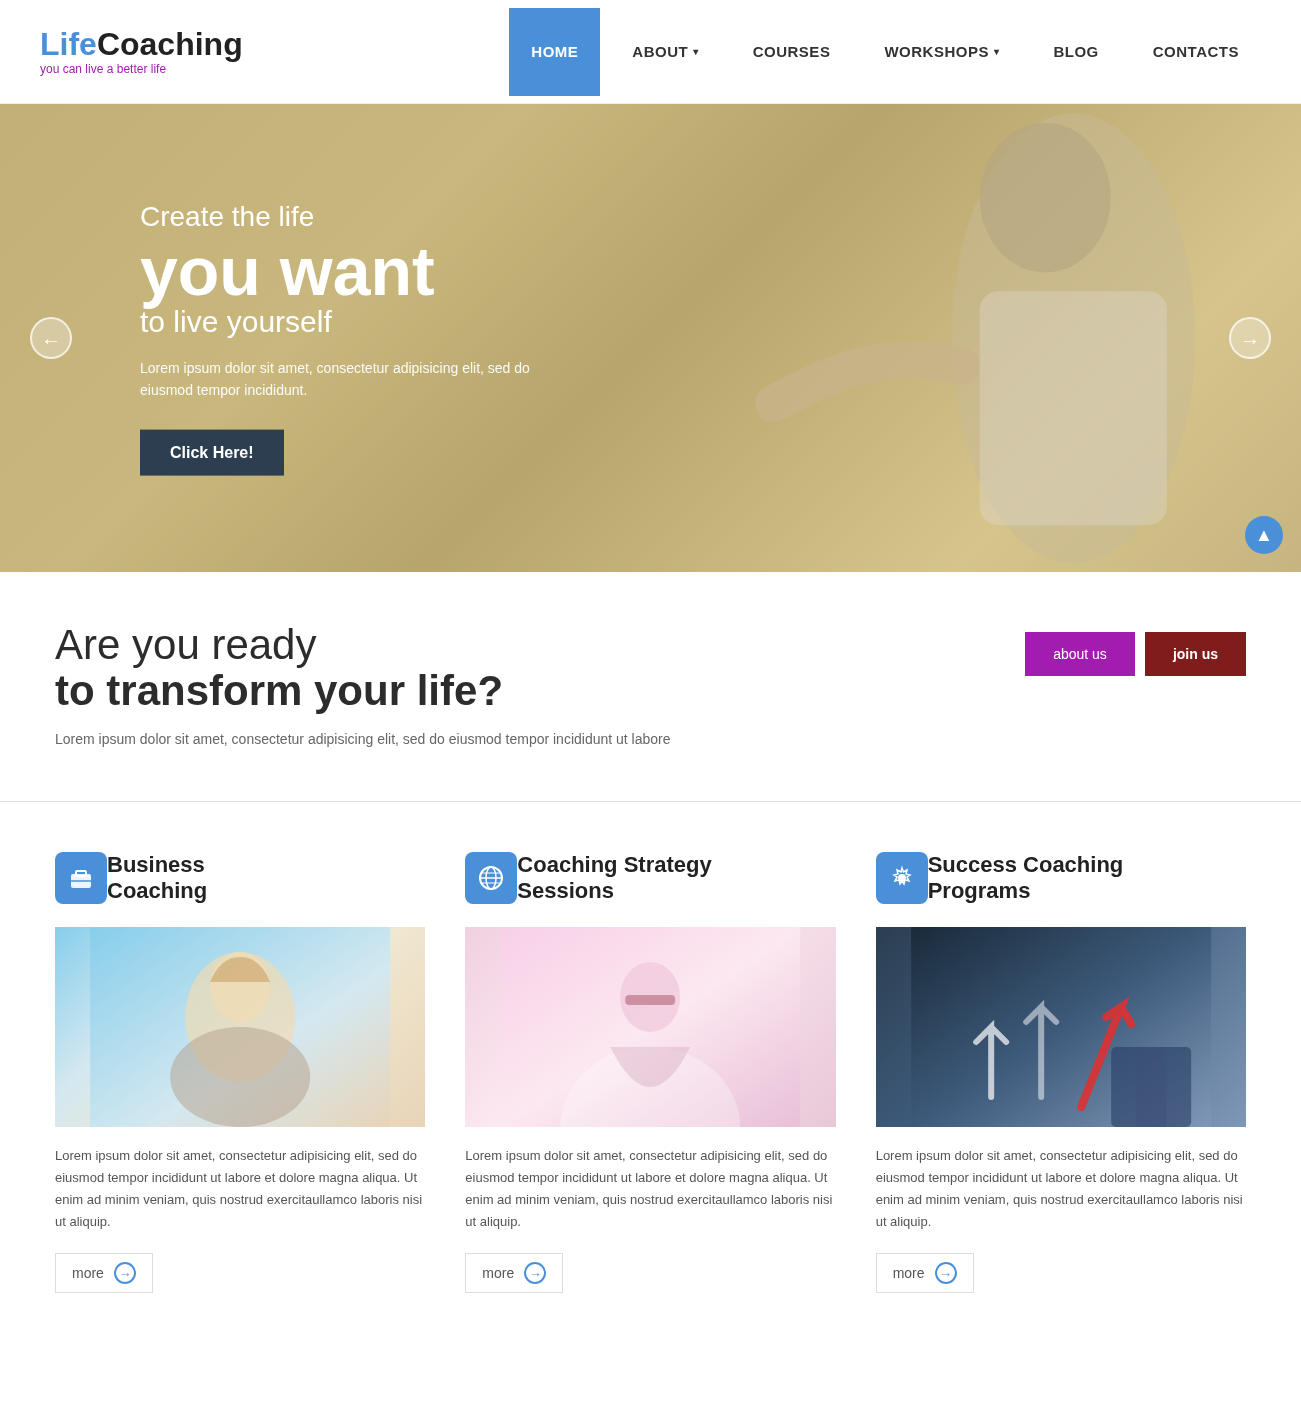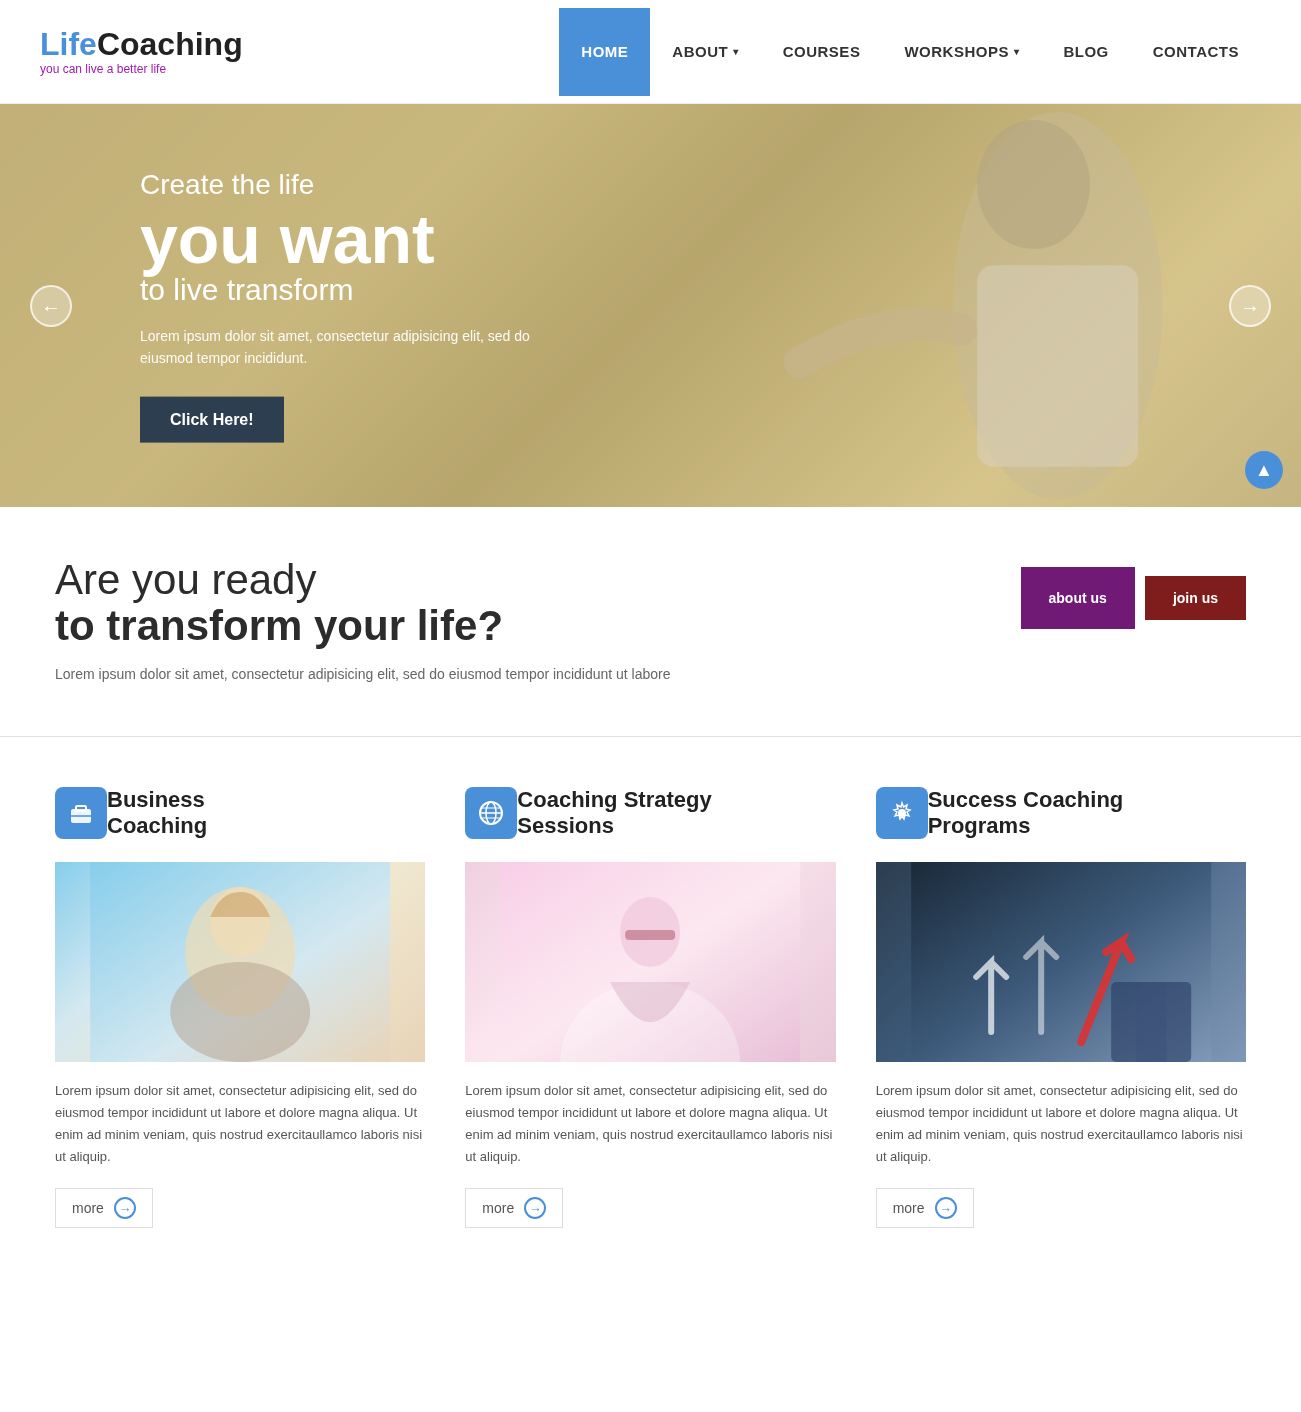--- a/index.html
+++ b/index.html
@@ -29,21 +29,21 @@
     .logo-life { color: #4a90d9; }
     .logo-coaching { color: #222; }
     .logo-tagline {
       font-size: 12px;
       color: #a21caf;
       margin-top: 2px;
     }
     nav {
       display: flex;
       align-items: center;
-      gap: 0;
+      gap: 10px;
     }
     .nav-item {
       padding: 0 22px;
       height: 88px;
       display: flex;
       align-items: center;
       font-size: 15px;
       font-weight: 600;
       color: #333;
       cursor: pointer;
@@ -59,21 +59,21 @@
     .nav-item .chevron {
       display: inline-block;
       margin-left: 5px;
       font-size: 10px;
     }
 
     
     .hero {
       position: relative;
       width: 100%;
-      height: 403px;
+      height: 468px;
       overflow: hidden;
       background: linear-gradient(135deg, #c8b882 0%, #d4c48a 30%, #b8a870 50%, #e8d8a0 80%, #d0c090 100%);
     }
     .hero-overlay {
       position: absolute;
       top: 0; left: 0; right: 0; bottom: 0;
       background: rgba(180,160,100,0.35);
     }
     .hero-content {
       position: absolute;
@@ -180,25 +180,25 @@
       line-height: 1.6;
     }
     .transform-buttons {
       display: flex;
       align-items: center;
       gap: 10px;
       flex-shrink: 0;
       margin-top: 10px;
     }
     .btn-dark {
-      background: #701a75;
-      color: #fff;
-      padding: 23px 28px;
+      background: #a21caf;
+      color: #fff;
+      padding: 14px 28px;
       font-size: 14px;
-      font-weight: 700;
+      font-weight: 400;
       border: none;
       cursor: pointer;
     }
     .btn-blue {
       background: #7f1d1d;
       color: #fff;
       padding: 14px 28px;
       font-size: 14px;
       font-weight: 600;
       border: none;
@@ -348,21 +348,21 @@
     <ellipse cx="380" cy="250" rx="130" ry="240" fill="rgba(200,185,150,0.5)"></ellipse>
     <ellipse cx="350" cy="100" rx="70" ry="80" fill="rgba(180,165,130,0.6)"></ellipse>
 
     <path d="M260,280 Q180,260 100,300 Q80,310 60,320" stroke="rgba(200,180,140,0.7)" stroke-width="40" fill="none" stroke-linecap="round"></path>
 
     <rect x="280" y="200" width="200" height="250" rx="20" fill="rgba(220,215,205,0.4)"></rect>
   </svg>
   <div class="hero-content">
     <div class="hero-subtitle">Create the life</div>
     <span class="hero-title-main">you want</span>
-    <span class="hero-title-sub">to live transform</span>
+    <span class="hero-title-sub">to live yourself</span>
     <p class="hero-desc">Lorem ipsum dolor sit amet, consectetur adipisicing elit, sed do eiusmod tempor incididunt.</p>
     <button class="hero-btn">Click Here!</button>
   </div>
   <button class="hero-nav left">←</button>
   <button class="hero-nav right">→</button>
   <div class="scroll-top">▲</div>
 </section>
 
 <section class="transform-section">
   <div class="transform-text">

